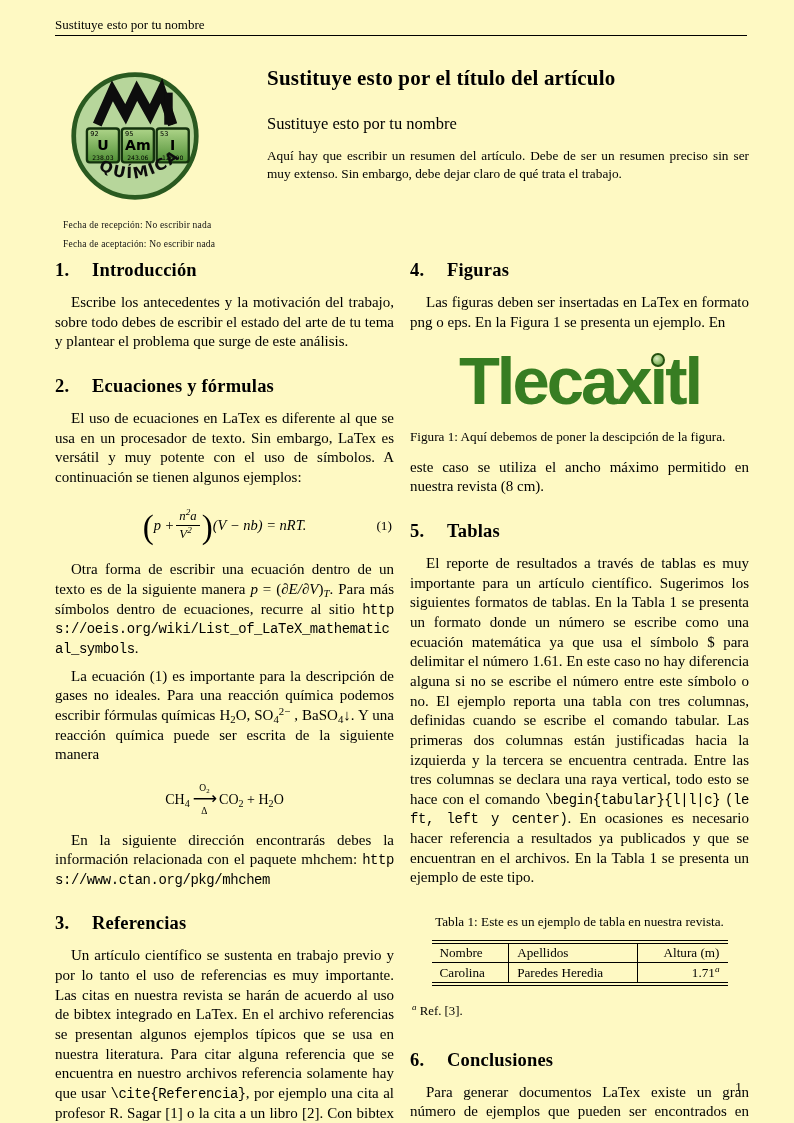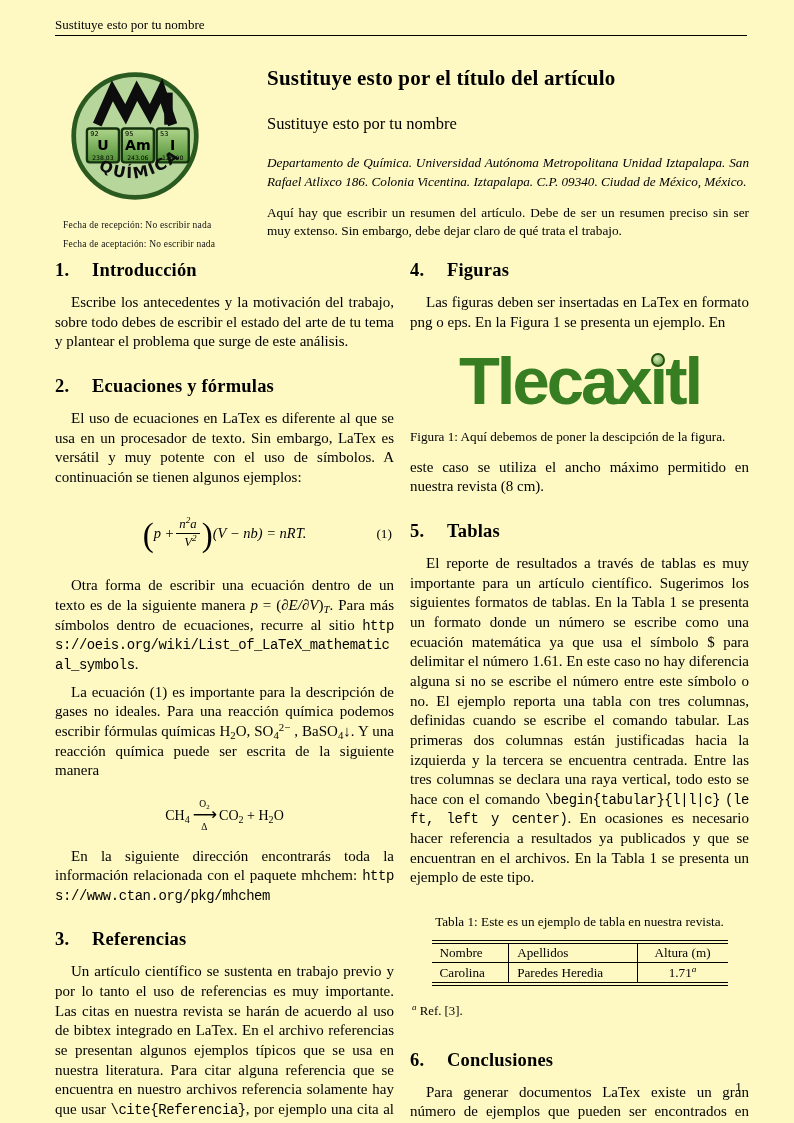--- a/index.html
+++ b/index.html
@@ -31,21 +31,21 @@
   .it{font-style:italic;}
   .sub{vertical-align:-0.28em;font-size:0.72em;line-height:0;}
   .sup{vertical-align:0.5em;font-size:0.72em;line-height:0;}
   .subit{vertical-align:-0.28em;font-size:0.72em;line-height:0;font-style:italic;}
   
   .equation{position:relative;display:flex;justify-content:center;align-items:center;
             margin:18px 0 14px 0;font-size:14.5px;font-style:italic;}
   .equation .eqnum{position:absolute;right:2px;font-style:normal;font-size:13.4px;}
   .paren{font-size:33px;font-weight:400;font-style:normal;line-height:0;vertical-align:middle;
          display:inline-block;transform:scaleY(1.05);}
-  .frac{display:inline-block;text-align:right;vertical-align:middle;margin:12px 2px;font-size:0.88em;}
+  .frac{display:inline-block;text-align:left;vertical-align:middle;margin:4px 2px;font-size:0.88em;}
   .frac .num2{display:block;padding:0 3px 1px 3px;}
   .frac .den{display:block;border-top:1px solid #000;padding:1px 3px 0 3px;}
   
   .reaction{display:flex;justify-content:center;align-items:center;margin:18px 0 14px 0;font-size:14px;}
   .rxn-arrow{display:inline-flex;flex-direction:column;align-items:center;margin:0 3px;line-height:1;}
   .rxn-arrow .above,.rxn-arrow .below{font-size:9.5px;line-height:1.1;}
   .rxn-arrow .glyph{font-size:17px;line-height:0.75;letter-spacing:-1px;}
   
   .figure{margin:14px 0 4px 0;text-align:center;}
   .wordmark{font-family:"Liberation Sans","DejaVu Sans",sans-serif;font-weight:bold;
@@ -55,21 +55,21 @@
         background:radial-gradient(circle at 38% 35%,#d9ecc4 0%,#9cc578 45%,#4c8a33 100%);
         border:2px solid #24500f;box-sizing:border-box;}
   .fig-caption{font-size:13.2px;margin-top:12px;text-align:justify;}
   
   .tab-caption{font-size:13.2px;margin:26px 0 0 0;text-align:center;}
   .tablewrap{width:296px;margin:10px auto 0 auto;border-top:4px double #000;border-bottom:4px double #000;}
   table.t1{border-collapse:collapse;width:100%;font-size:13.2px;}
   table.t1 th{font-weight:normal;border-bottom:1.2px solid #000;}
   table.t1 th,table.t1 td{padding:1px 8px;}
   table.t1 .c1,table.t1 .c2{border-right:1.2px solid #000;text-align:left;}
-  table.t1 .c3{text-align:center;}
+  table.t1 .c3{text-align:right;}
   .fm{font-size:0.7em;font-style:italic;}
   .footnote{font-size:12.8px;margin:16px 0 0 2px;}
   .page-number{position:absolute;right:52px;bottom:28px;font-size:13.4px;}
 </style>
 </head>
 <body>
 
 <div class="page">
 
   <div class="running-head">Sustituye esto por tu nombre</div>
@@ -113,21 +113,20 @@
         </text>
       </svg>
       <div class="fechas">
         <div>Fecha de recepción: No escribir nada</div>
         <div>Fecha de aceptación: No escribir nada</div>
       </div>
     </div>
     <div class="title-col">
       <div class="art-title">Sustituye esto por el título del artículo</div>
       <div class="art-author">Sustituye esto por tu nombre</div>
-      <div class="art-affil">Departamento de Química. Universidad Autónoma Metropolitana Unidad Iztapalapa. San Rafael Atlixco 186. Colonia Vicentina. Iztapalapa. C.P. 09340. Ciudad de México, México.</div>
       <div class="abstract">Aquí hay que escribir un resumen del artículo. Debe de ser un resumen preciso sin ser muy extenso. Sin embargo, debe dejar claro de qué trata el trabajo.</div>
     </div>
   </div>
 
   <div class="columns">
 
     <div class="col">
 
       <h2 class="sec first">
         <span class="num">1.</span>
@@ -159,21 +158,21 @@
       <div class="reaction">
         <span><span>CH</span><span class="sub">4</span></span>
         <span class="rxn-arrow">
           <span class="above"><span>O</span><span class="sub">2</span></span>
           <span class="glyph">⟶</span>
           <span class="below">Δ</span>
         </span>
         <span><span>CO</span><span class="sub">2</span><span> + H</span><span class="sub">2</span><span>O</span></span>
       </div>
 
-      <p class="body"><span>En la siguiente dirección encontrarás toda la información relacionada con el paquete mhchem: </span><span class="tt">https://www.ctan.org/pkg/mhchem</span></p>
+      <p class="body"><span>En la siguiente dirección encontrarás debes la información relacionada con el paquete mhchem: </span><span class="tt">https://www.ctan.org/pkg/mhchem</span></p>
 
       <h2 class="sec">
         <span class="num">3.</span>
         <span>Referencias</span>
       </h2>
       <p class="body"><span>Un artículo científico se sustenta en trabajo previo y por lo tanto el uso de referencias es muy importante. Las citas en nuestra revista se harán de acuerdo al uso de bibtex integrado en LaTex. En el archivo referencias se presentan algunos ejemplos típicos que se usa en nuestra literatura. Para citar alguna referencia que se encuentra en nuestro archivos referencia solamente hay que usar </span><span class="tt">\cite{Referencia}</span><span>, por ejemplo una cita al profesor R. Sagar [1] o la cita a un libro [2]. Con bibtex no tenemos que preocuparnos por la numeración de las referencias. Por lo tanto solamente tenemos que preocuparnos por escribir las referencias en el formato mostrado en el archivo </span><span class="tt">referencias.bib</span><span>.</span></p>
     </div>
 
     <div class="col">
 

